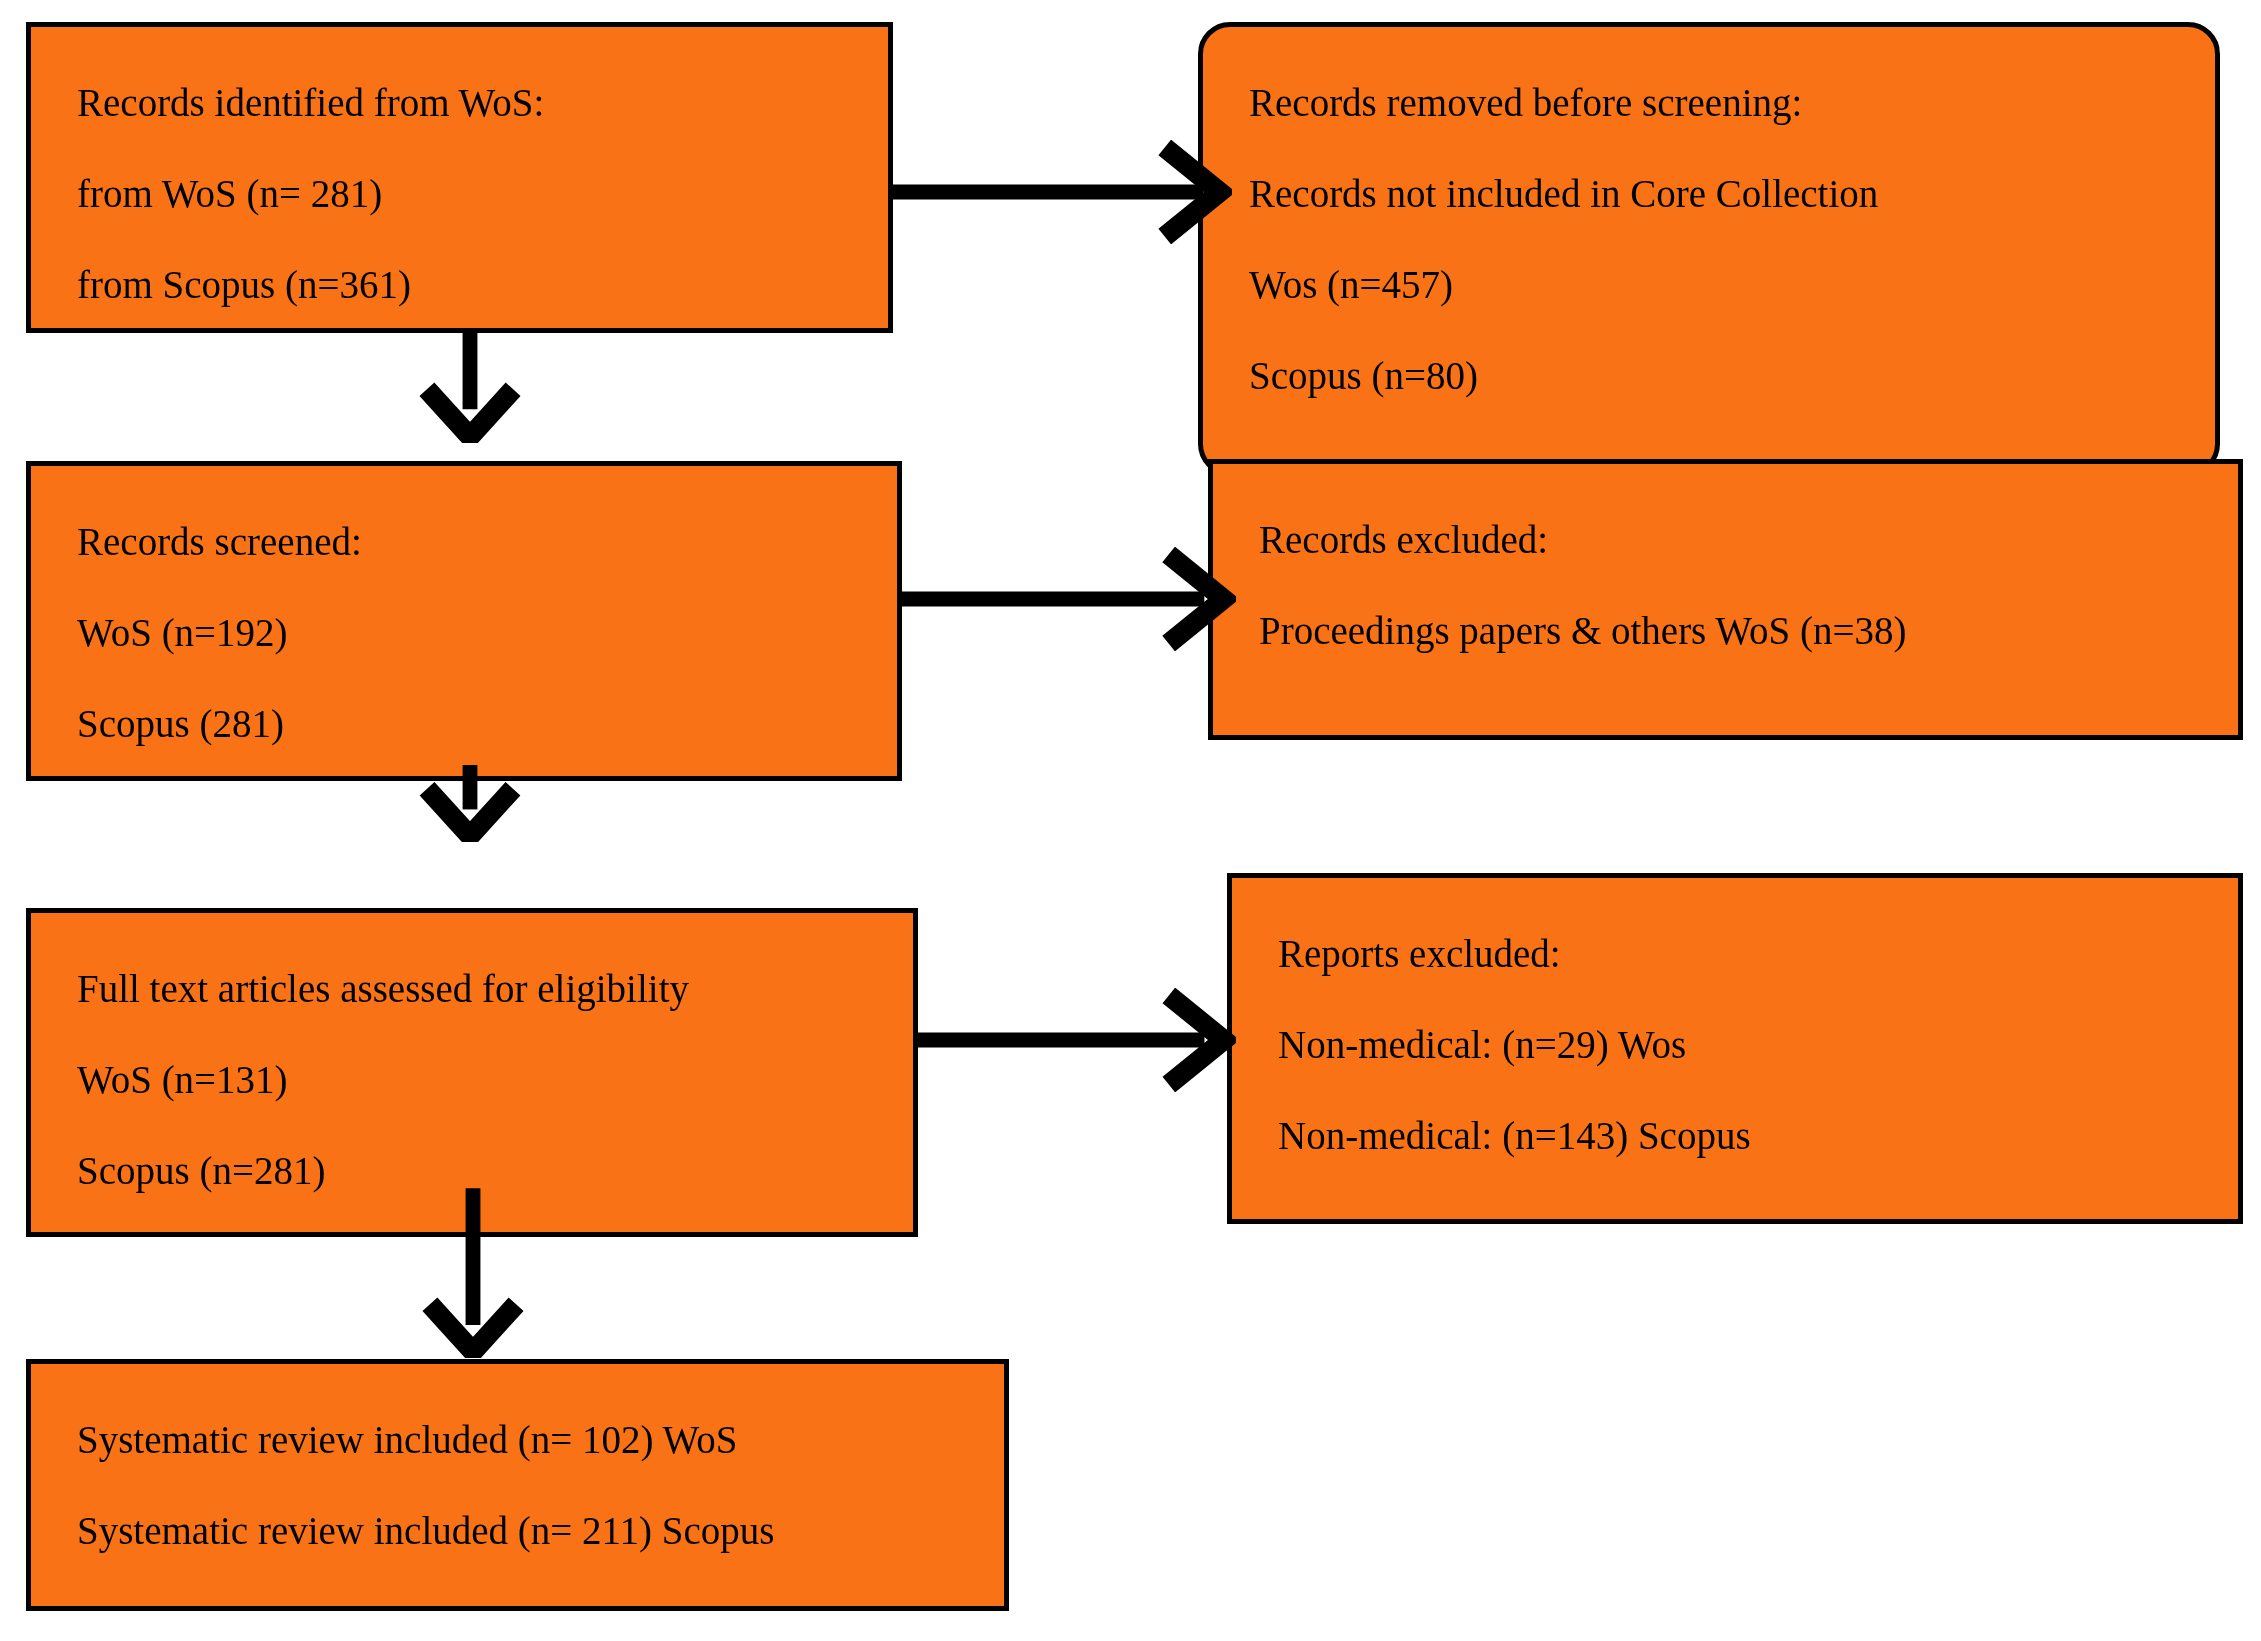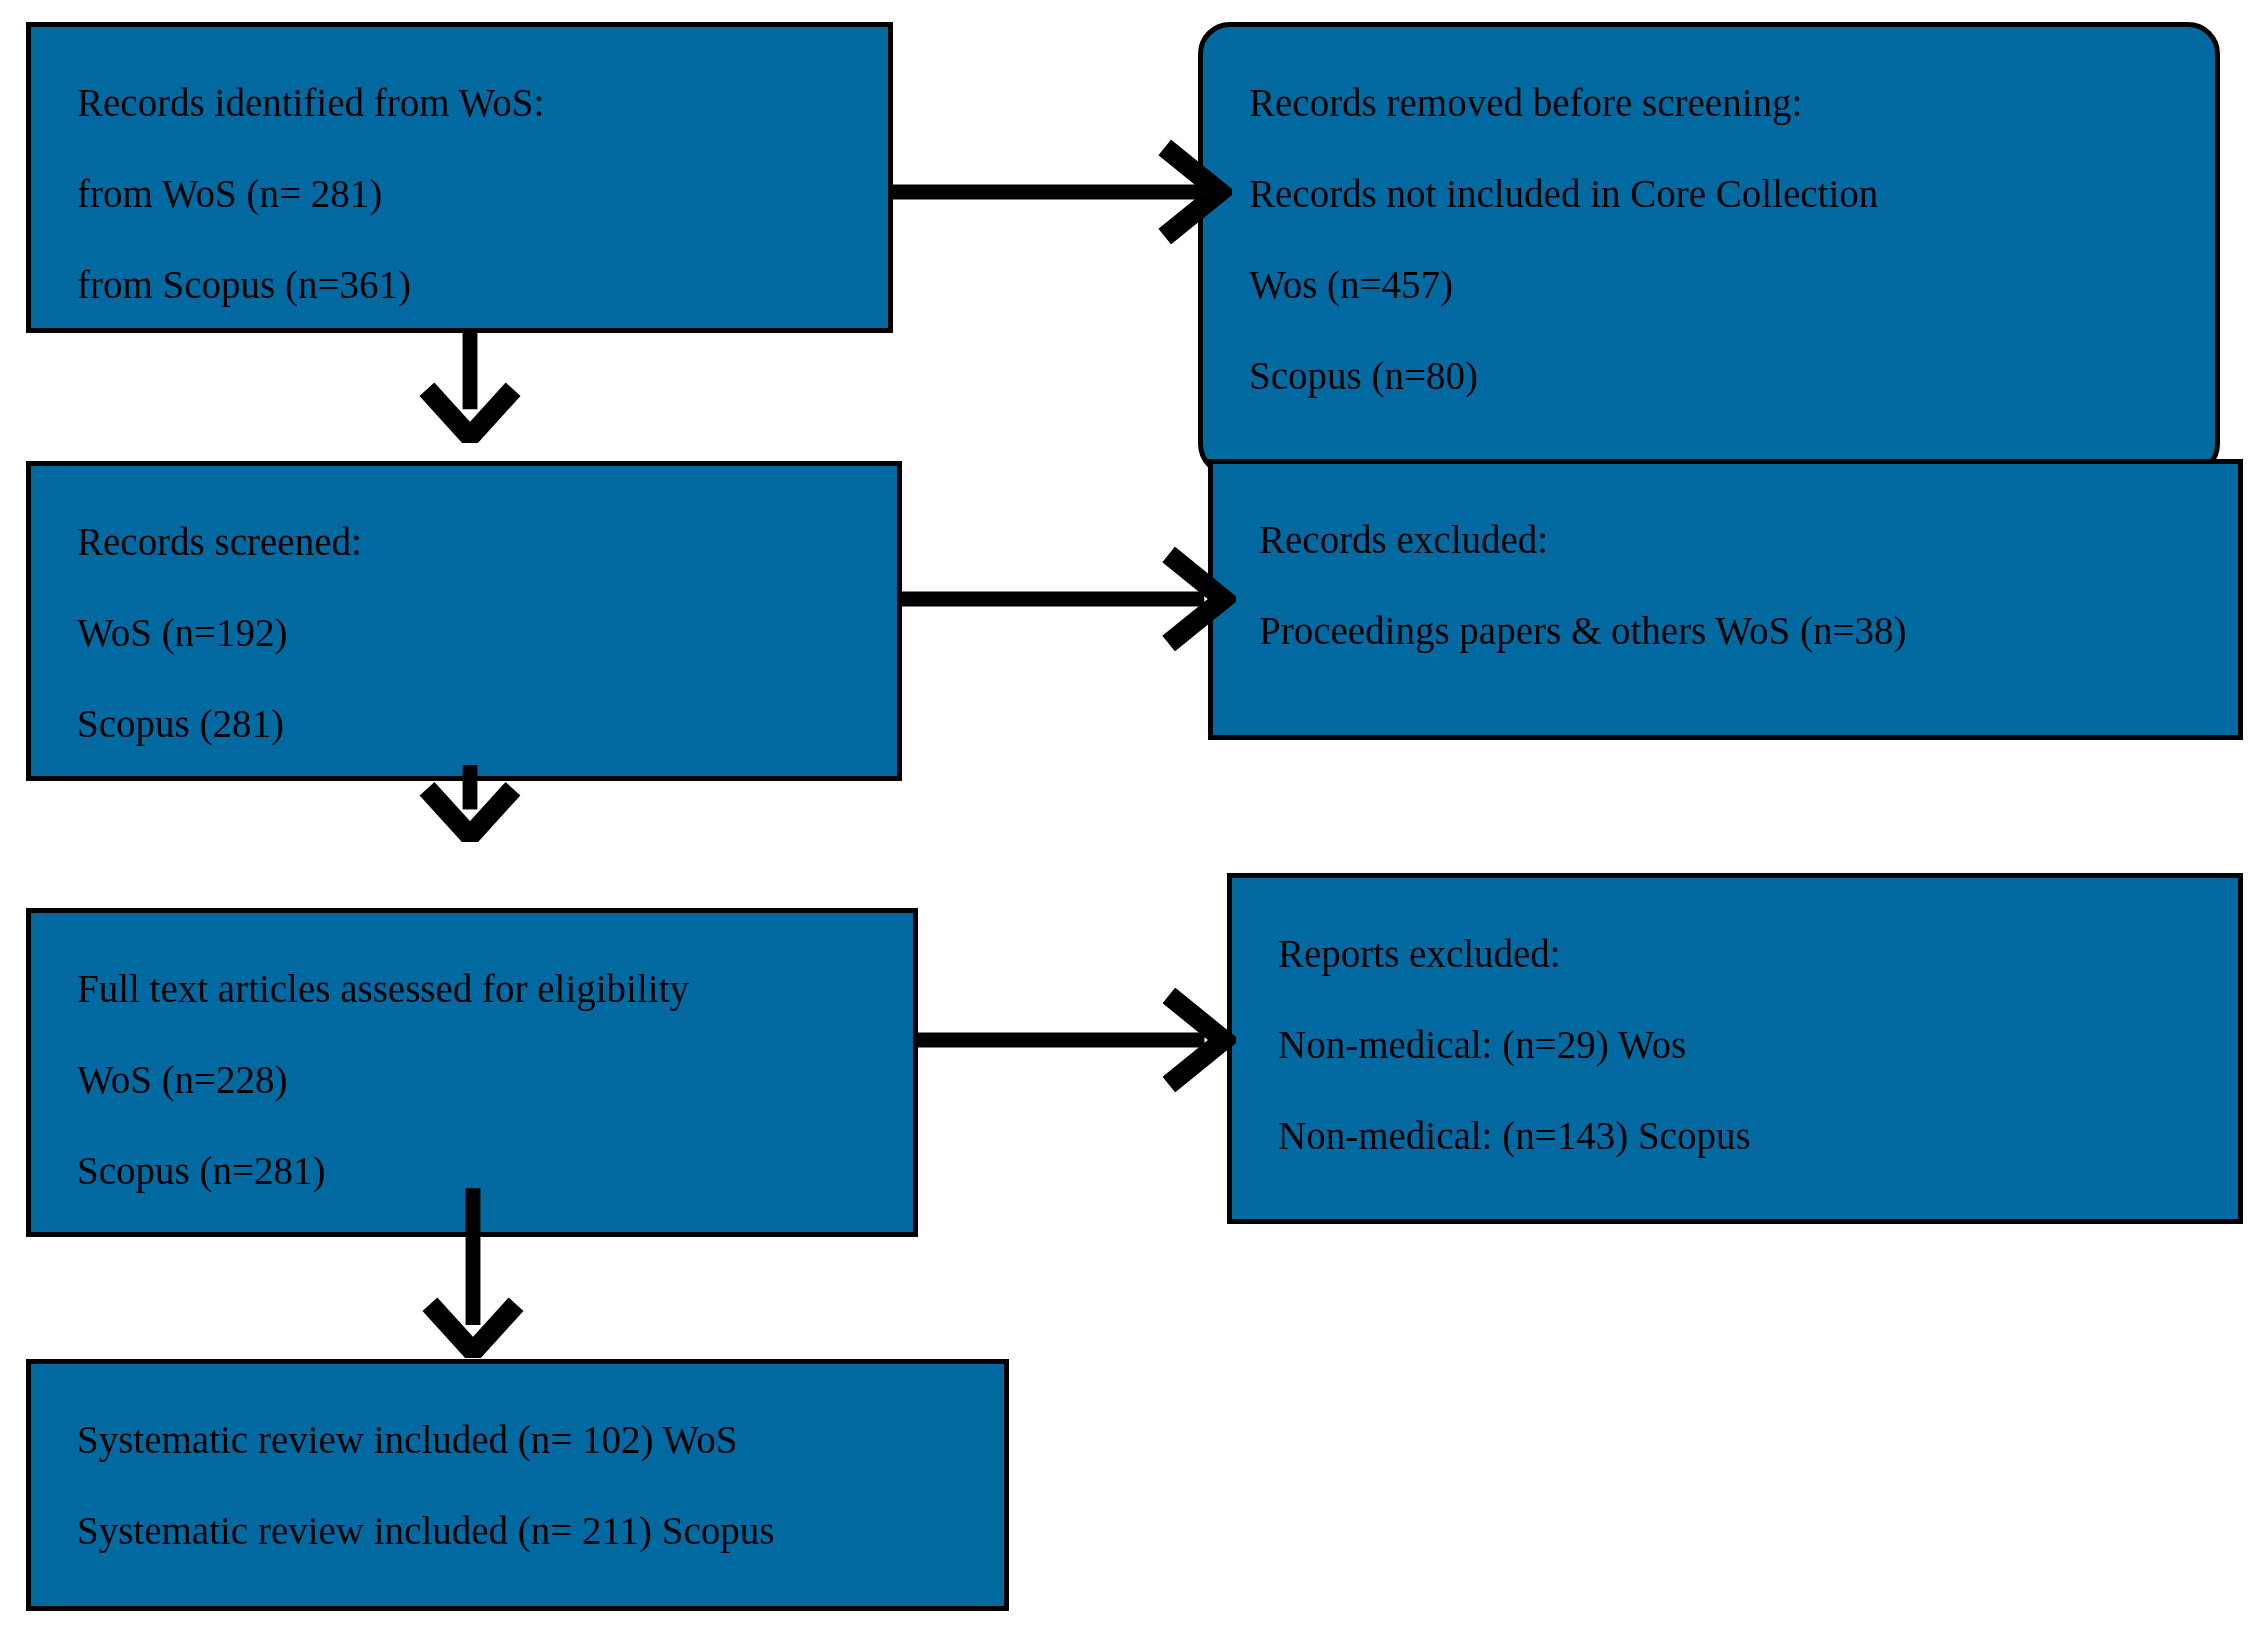--- a/index.html
+++ b/index.html
@@ -13,21 +13,21 @@
     height: 1641px;
     background: #ffffff;
     font-family: "Liberation Serif", "DejaVu Serif", serif;
     color: #000000;
     overflow: hidden;
   }
   .box {
     position: absolute;
     box-sizing: border-box;
     border: 5.2px solid #000000;
-    background: #0369a1;
+    background: #f97316;
     padding: 30px 18px 0 46px;
   }
   .box p {
     margin: 0;
     font-size: 39px;
     line-height: 91px;
     white-space: nowrap;
     letter-spacing: 0px;
   }
   .arrow {
@@ -74,21 +74,21 @@
     <p>Scopus (281)</p>
   </div>
 
   <div class="box" id="box-excluded">
     <p>Records excluded:</p>
     <p>Proceedings papers &amp; others WoS (n=38)</p>
   </div>
 
   <div class="box" id="box-fulltext">
     <p>Full text articles assessed for eligibility</p>
-    <p>WoS (n=228)</p>
+    <p>WoS (n=131)</p>
     <p>Scopus (n=281)</p>
   </div>
 
   <div class="box" id="box-reports-excluded">
     <p>Reports excluded:</p>
     <p>Non-medical: (n=29) Wos</p>
     <p>Non-medical: (n=143) Scopus</p>
   </div>
 
   <div class="box" id="box-included">

